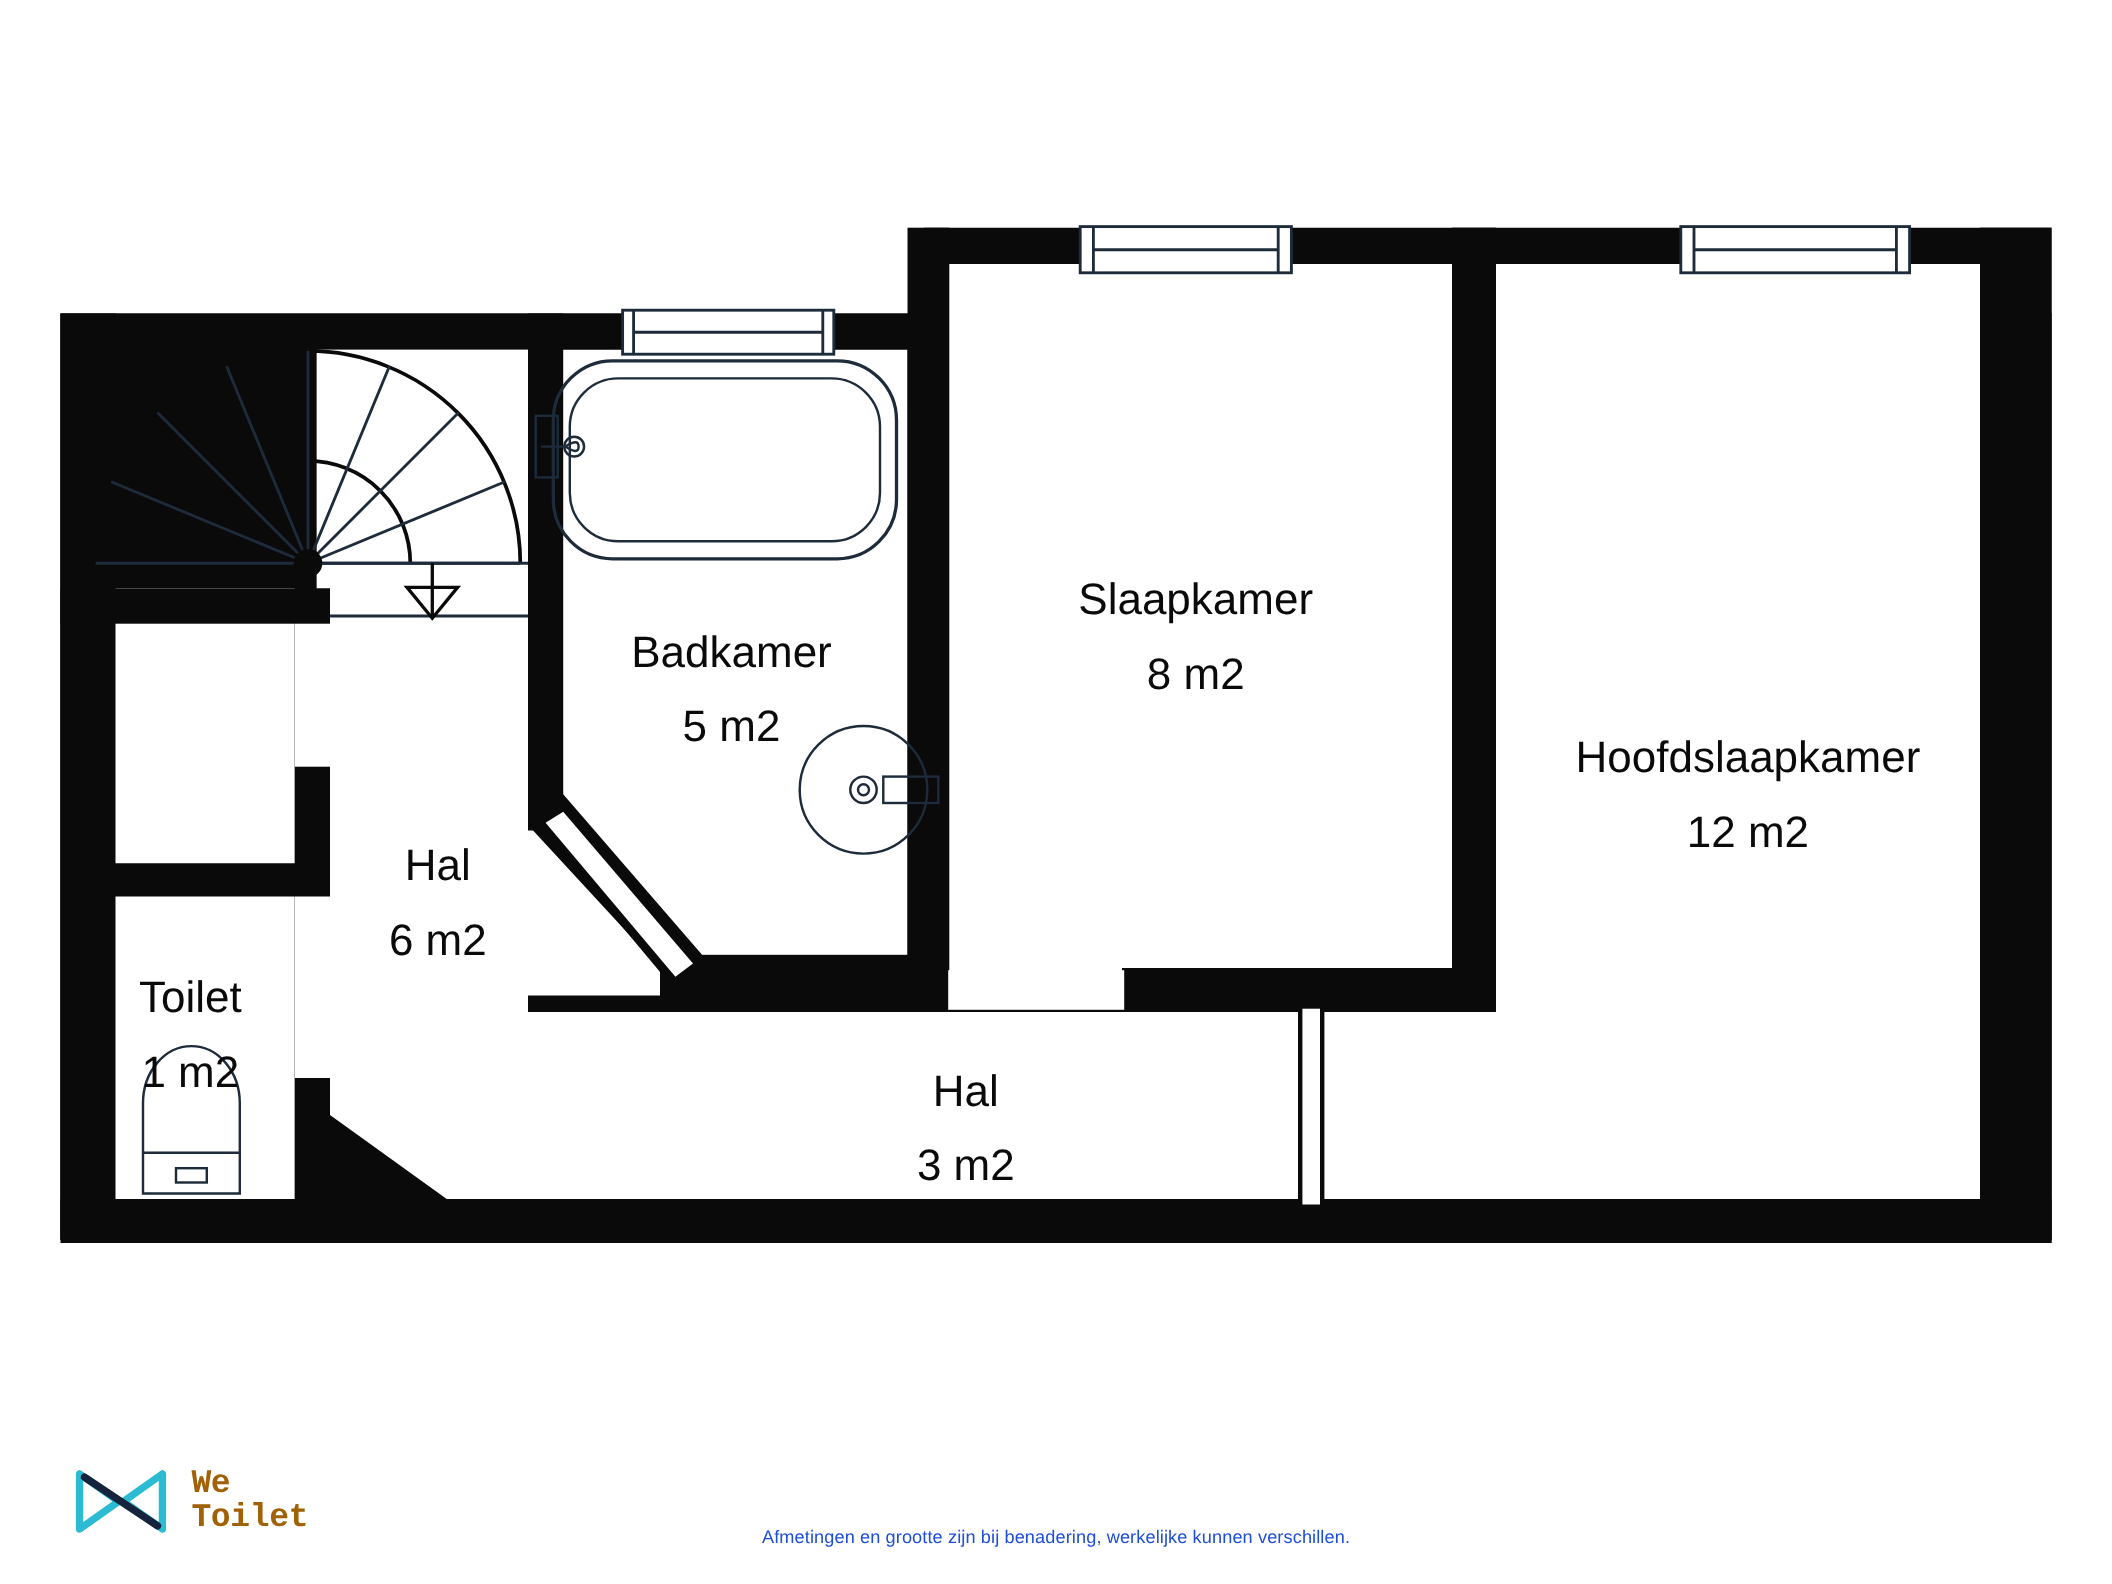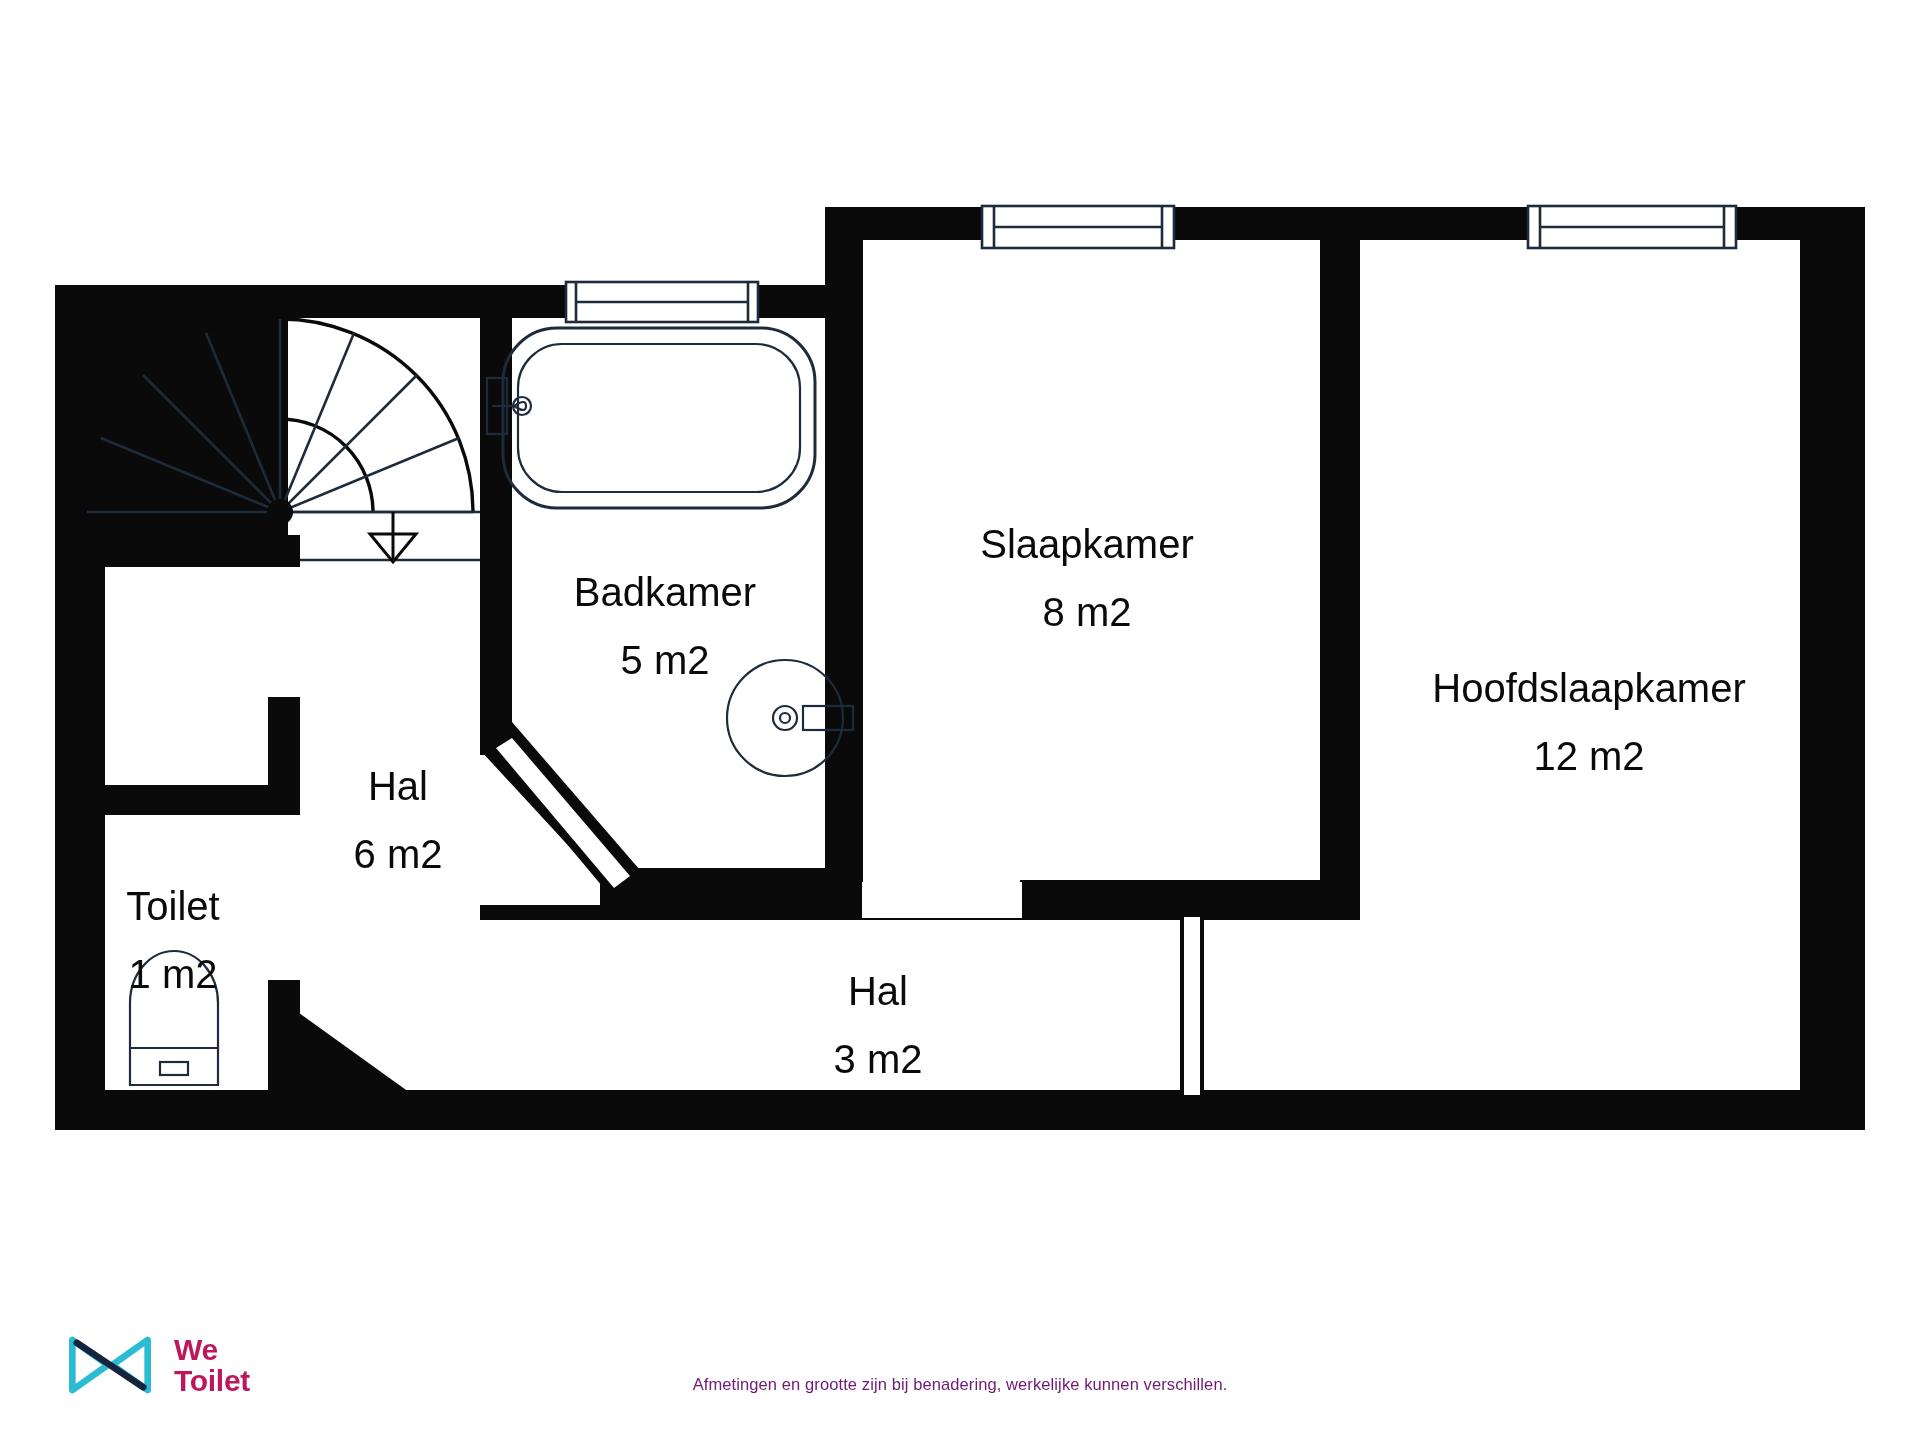--- a/index.html
+++ b/index.html
@@ -84,37 +84,37 @@
   .brand {
     position: absolute;
     left: 62px;
     bottom: 38px;
     display: flex;
     align-items: center;
     gap: 16px;
   }
   .brand-mark { width: 96px; height: 74px; display: block; }
   .brand-text {
-    font-family: Liberation Sans, sans-serif;
-    color: #be185d;
+    font-family: Liberation Mono, monospace;
+    color: #a16207;
     font-weight: bold;
     font-size: 30px;
     line-height: 1.04;
     letter-spacing: -0.3px;
   }
   .brand-text span { display: block; }
   .disclaimer {
     position: absolute;
     left: 0;
     right: 0;
-    bottom: 46px;
+    bottom: 32px;
     text-align: center;
     font-family: "Liberation Sans", sans-serif;
     font-size: 16.5px;
-    color: #701a75;
+    color: #1d4ed8;
     letter-spacing: 0.1px;
   }
 </style>
 </head>
 <body>
 
 <div id="plan-root">
   <svg class="plan-svg" viewBox="0 0 1920 1440" xmlns="http://www.w3.org/2000/svg">
 
     <g>

